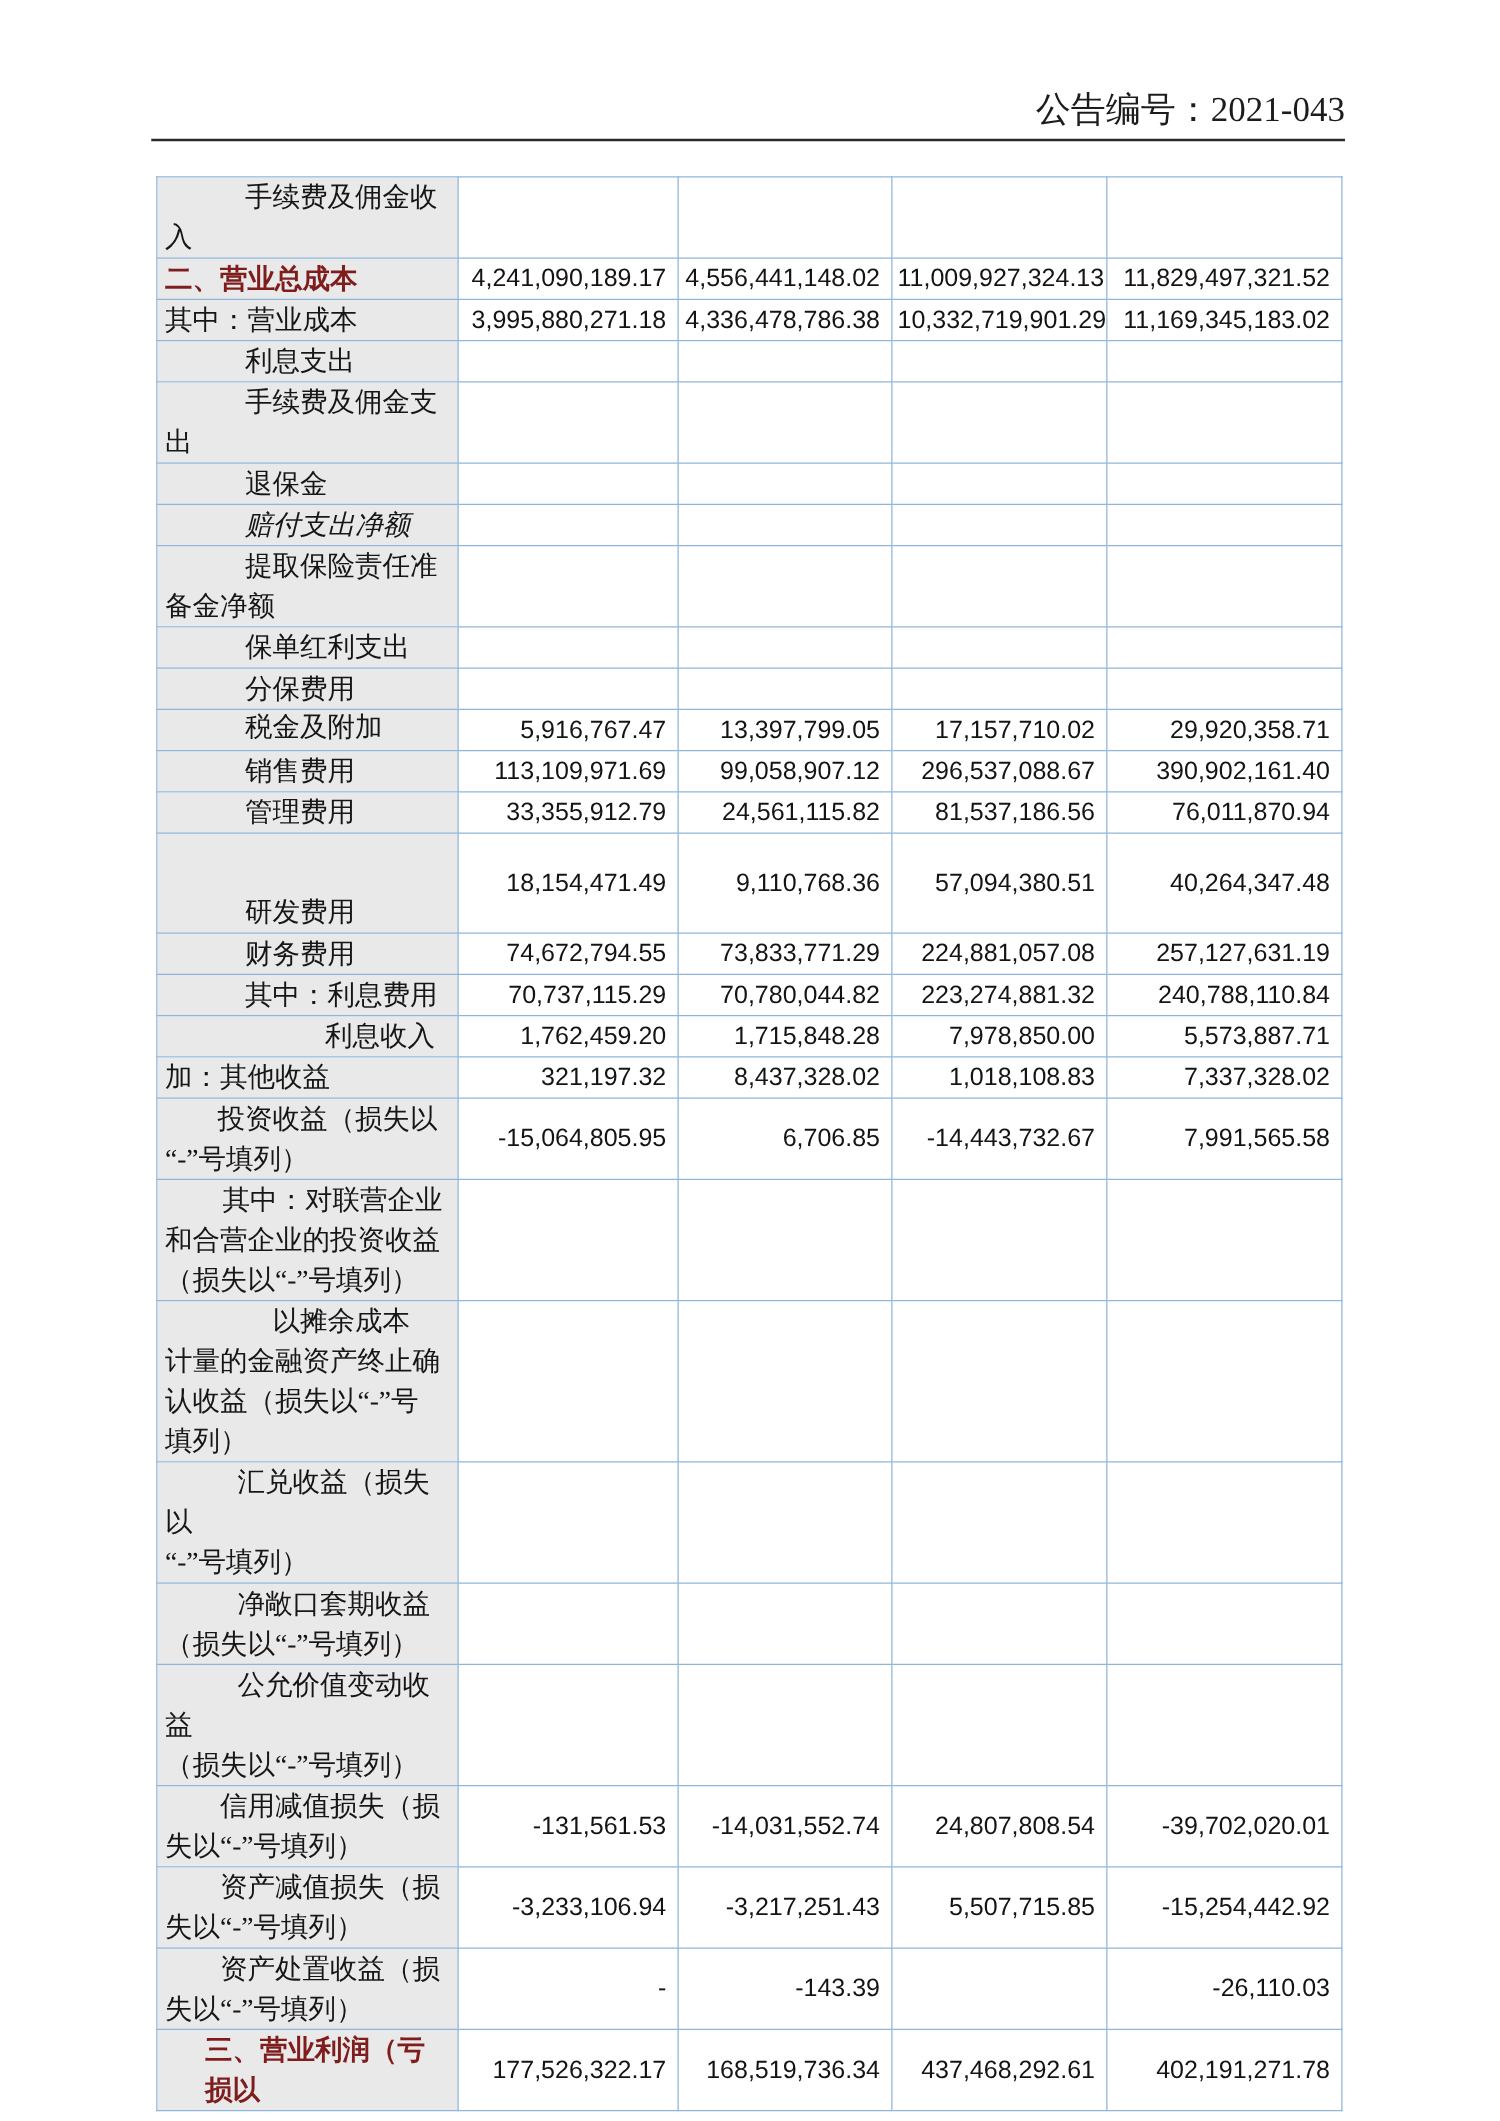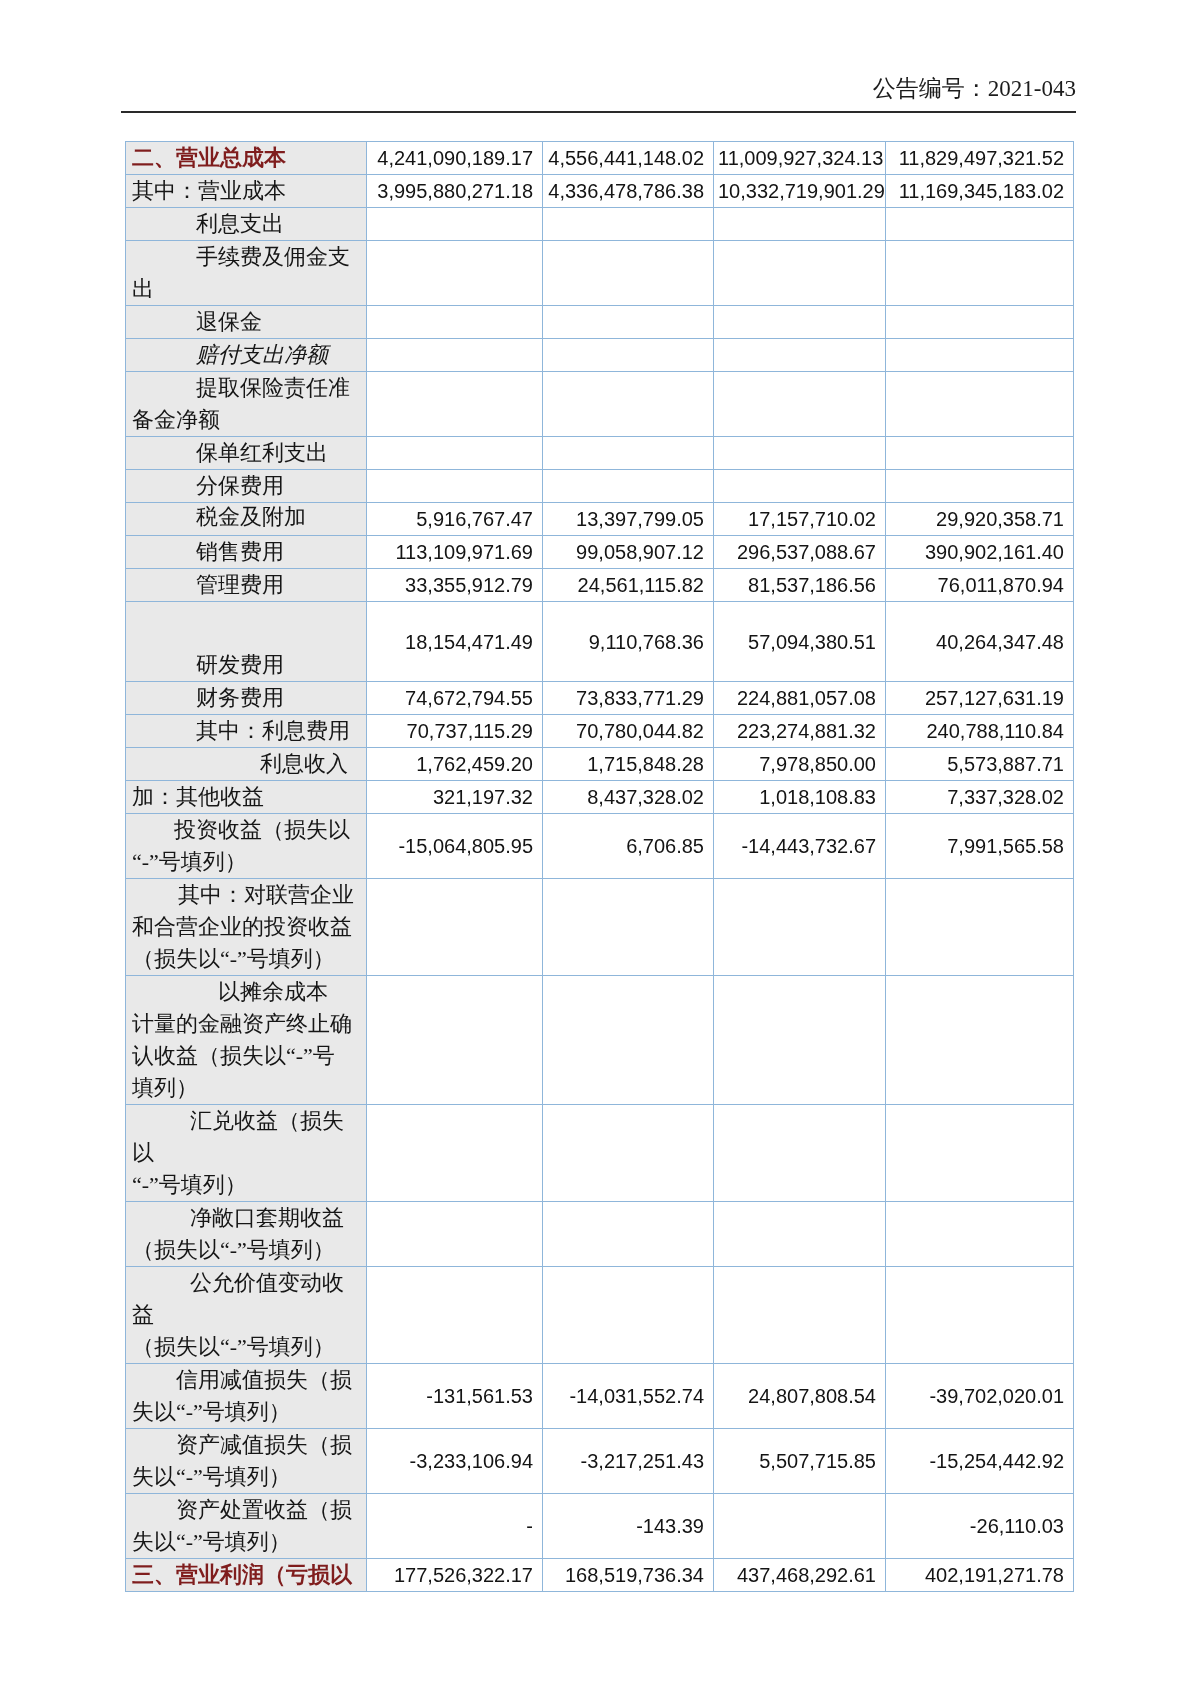--- a/index.html
+++ b/index.html
@@ -18,21 +18,21 @@
   .sheet {
     position: absolute;
     top: 0;
     left: 121px;
     width: 955px;
   }
   .doc-header {
     margin-top: 74px;
     text-align: right;
     font-family: "Liberation Serif", serif;
-    font-size: 23px;
+    font-size: 28px;
     line-height: 30px;
     color: #1c1c1c;
   }
   .header-rule {
     margin-top: 7px;
     height: 2px;
     background: #2a2a2a;
     width: 955px;
   }
   table.fin-table {
@@ -83,20 +83,30 @@
 
   <table class="fin-table">
     <colgroup>
       <col style="width:241px">
       <col style="width:176px">
       <col style="width:171px">
       <col style="width:172px">
       <col style="width:188px">
     </colgroup>
     <tbody id="table-body">
+        <tr>
+          <td class="label-cell">
+            <div class="lbl" style="text-indent: 64px;">手续费及佣金收
+入</div>
+          </td>
+          <td class="num-cell"></td>
+          <td class="num-cell"></td>
+          <td class="num-cell"></td>
+          <td class="num-cell"></td>
+        </tr>
         <tr class="bold">
           <td class="label-cell">
             <div class="lbl" style="text-indent: 0px;">二、营业总成本</div>
           </td>
           <td class="num-cell">4,241,090,189.17</td>
           <td class="num-cell">4,556,441,148.02</td>
           <td class="num-cell">11,009,927,324.13</td>
           <td class="num-cell">11,829,497,321.52</td>
         </tr>
         <tr>
@@ -333,21 +343,21 @@
             <div class="lbl" style="text-indent: 44px;">资产处置收益（损
 失以“-”号填列）</div>
           </td>
           <td class="num-cell">-</td>
           <td class="num-cell">-143.39</td>
           <td class="num-cell"></td>
           <td class="num-cell">-26,110.03</td>
         </tr>
         <tr class="bold">
           <td class="label-cell">
-            <div class="lbl" style="text-indent: 0px;">三、营业利润（亏损以</div>
+            <div class="lbl" style="text-indent: 0px; margin-left: 32px;">三、营业利润（亏损以</div>
           </td>
           <td class="num-cell">177,526,322.17</td>
           <td class="num-cell">168,519,736.34</td>
           <td class="num-cell">437,468,292.61</td>
           <td class="num-cell">402,191,271.78</td>
         </tr>
       </tbody>
   </table>
 </div>
 

